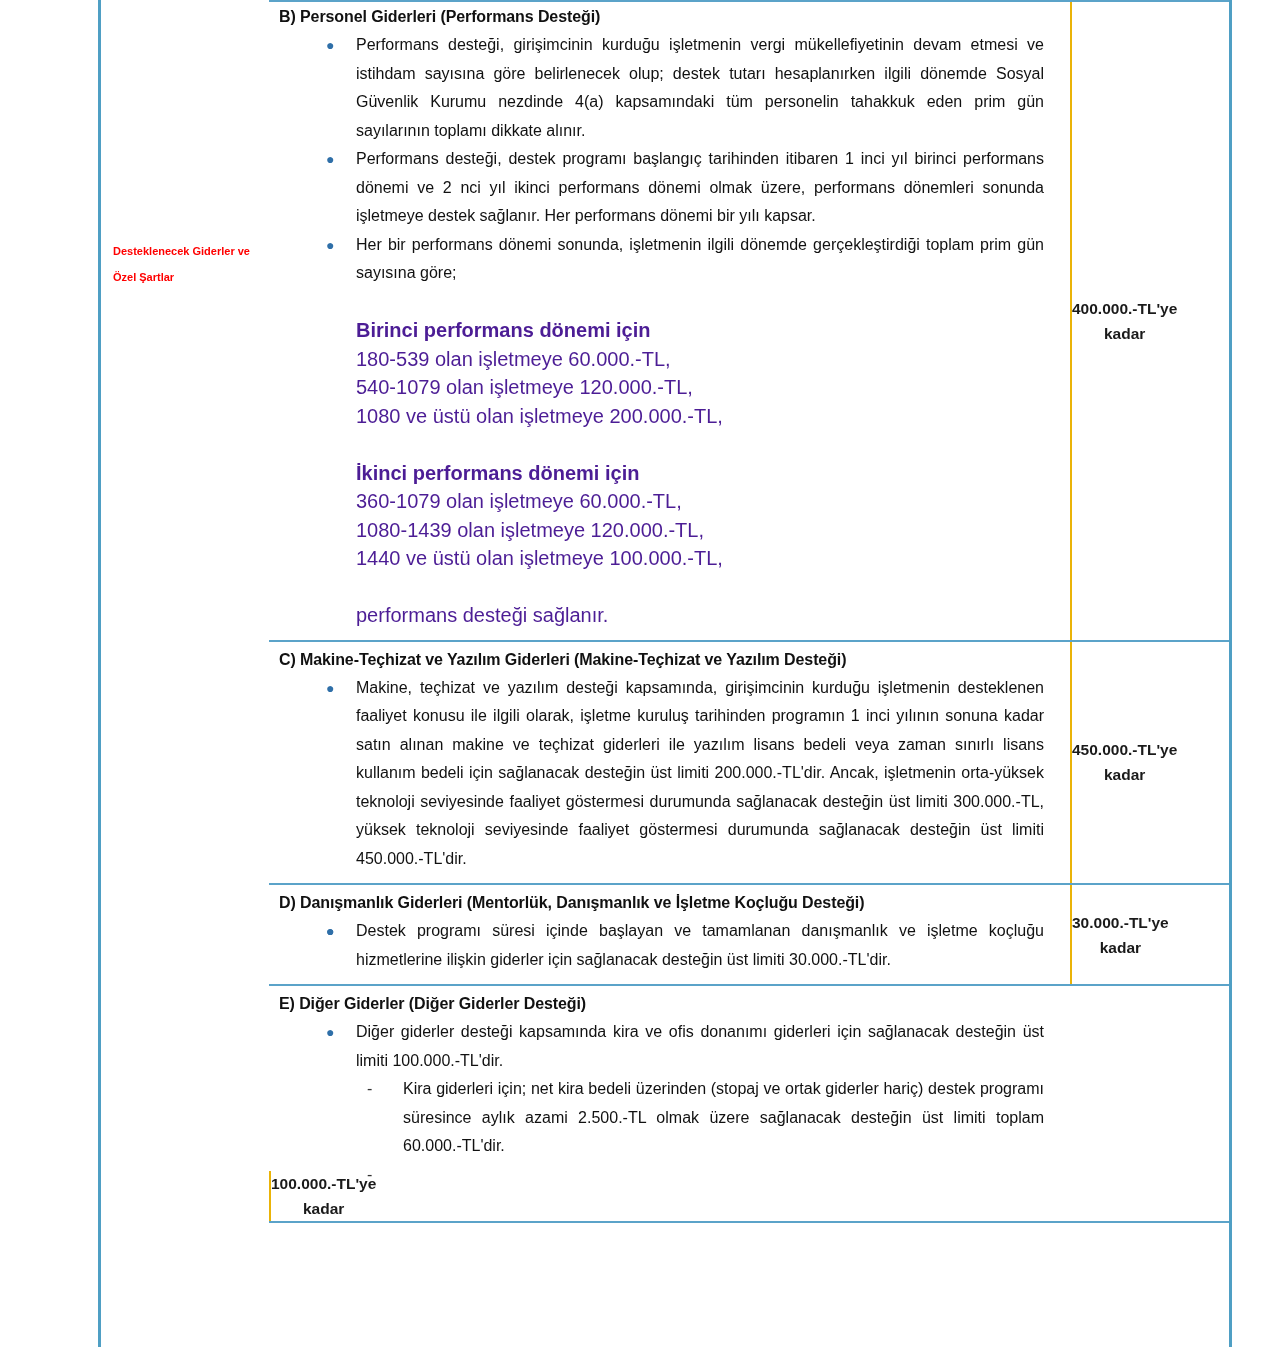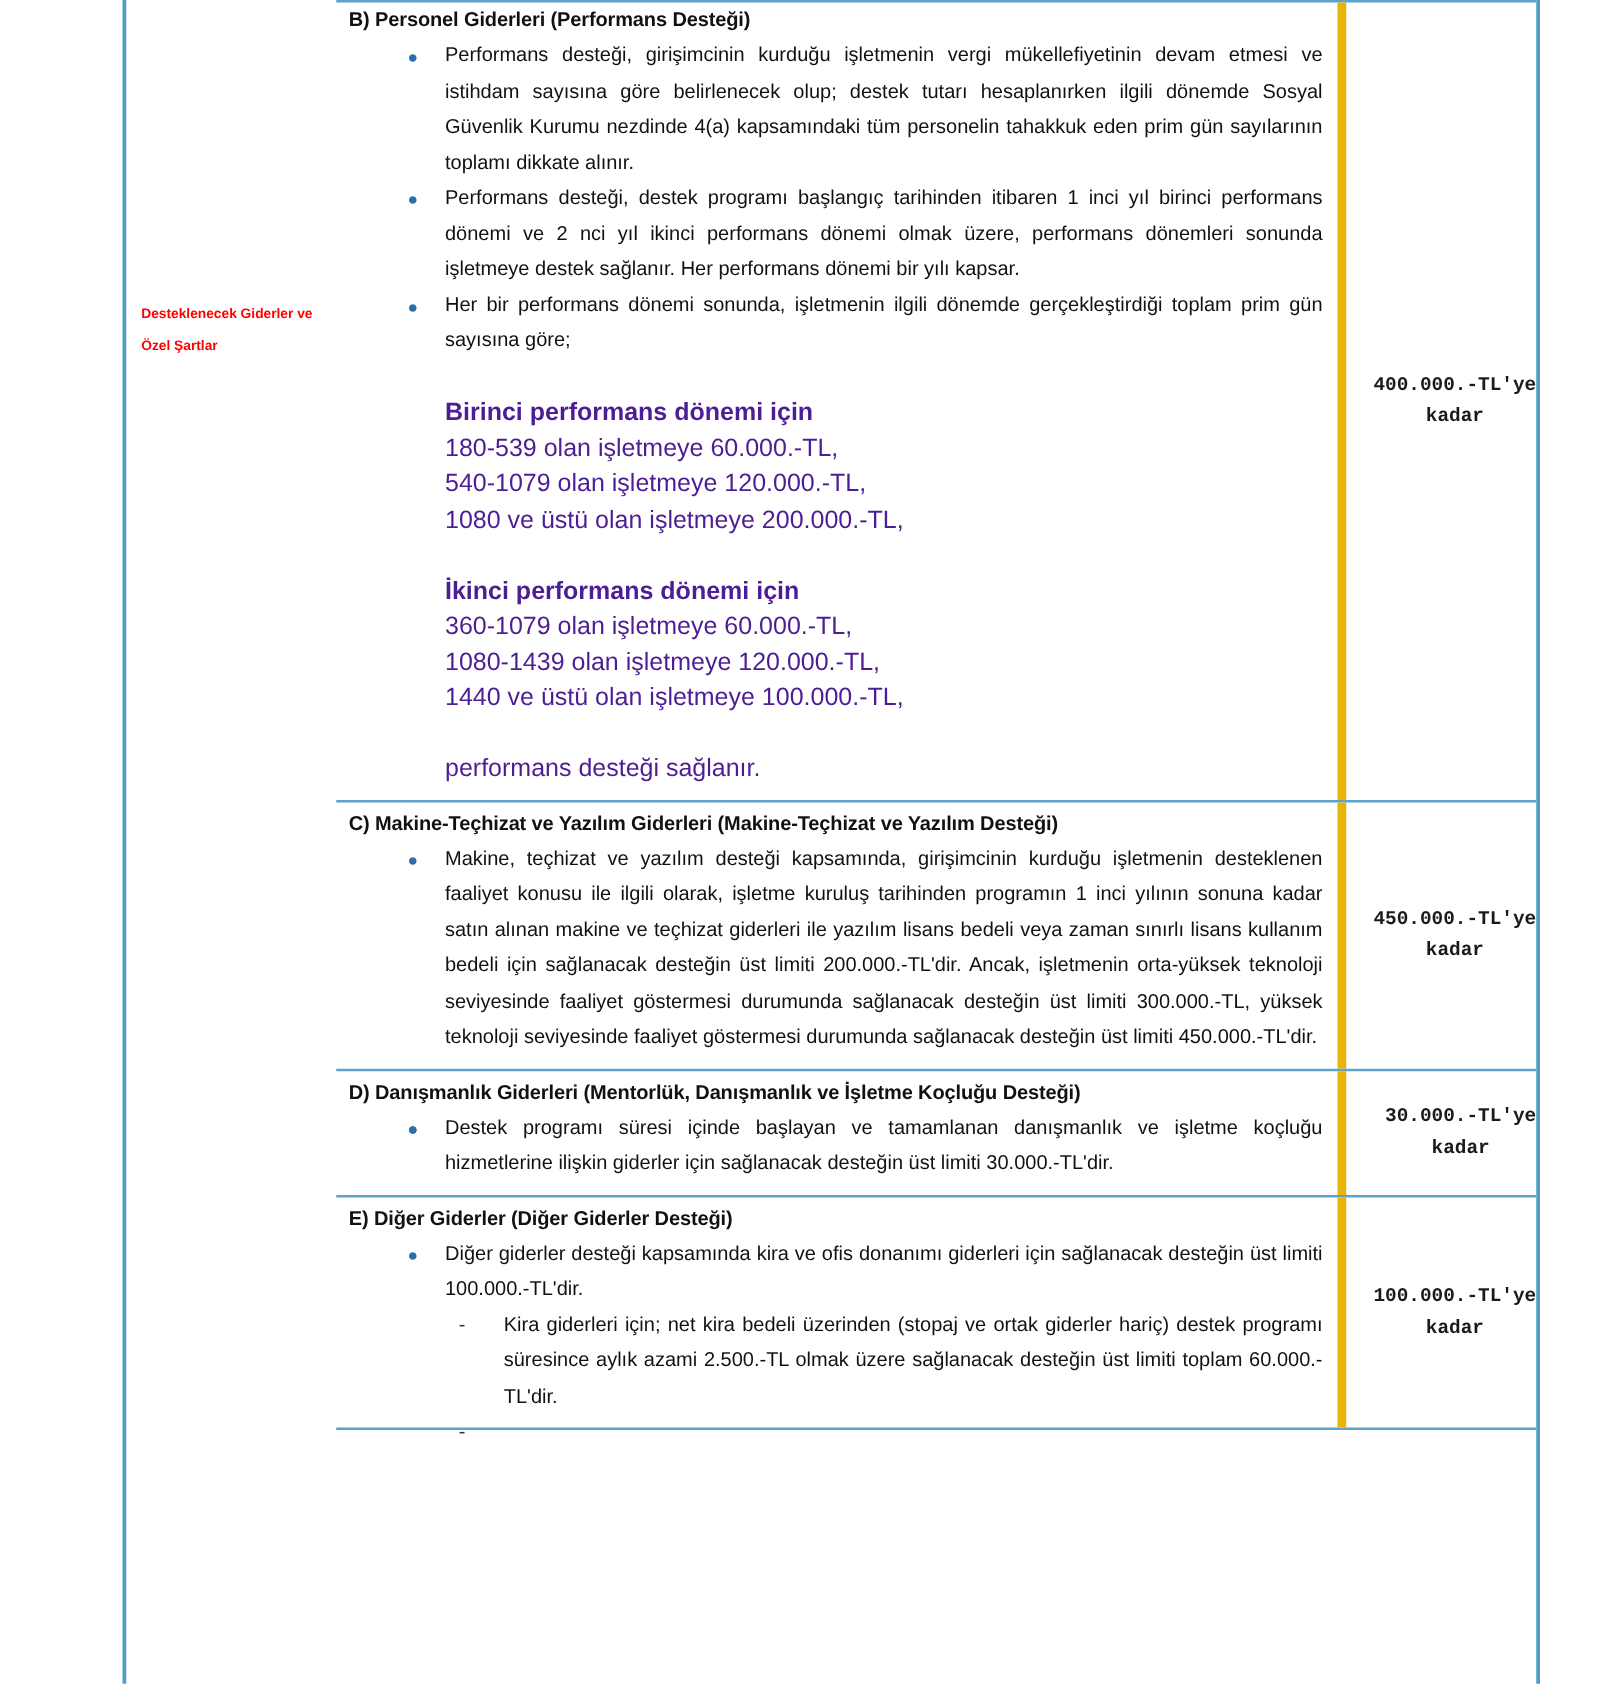--- a/index.html
+++ b/index.html
@@ -64,37 +64,36 @@
   }
 
   .section {
     position: relative;
     box-sizing: border-box;
     border-top: 2.5px solid #5ba3c9;
     display: flex;
     align-items: stretch;
   }
   .section:first-child { border-top: 2.5px solid #5ba3c9; }
-  .section.last { border-bottom: 2.5px solid #5ba3c9; }
+  .section.last { border-bottom: 2.5px solid #5ba3c9; flex-direction: column; }
 
   .sec-content {
     width: 801px;
     box-sizing: border-box;
-    padding: 6px 12px 10px 10px;
+    padding: 6px 26px 10px 10px;
   }
 
   .sec-amount {
     flex: 1 1 auto;
     box-sizing: border-box;
-    border-left: 7px solid #eab308;
+    border-left: 2px solid #eab308;
     display: flex;
     align-items: center;
-    justify-content: flex-end;
+    justify-content: flex-start;
     text-align: center;
-    font-family: Liberation Mono, monospace;
   }
 
   .amount-inner {
     font-weight: bold;
     font-size: 15.5px;
     line-height: 25px;
     color: #1a1a1a;
   }
 
   

